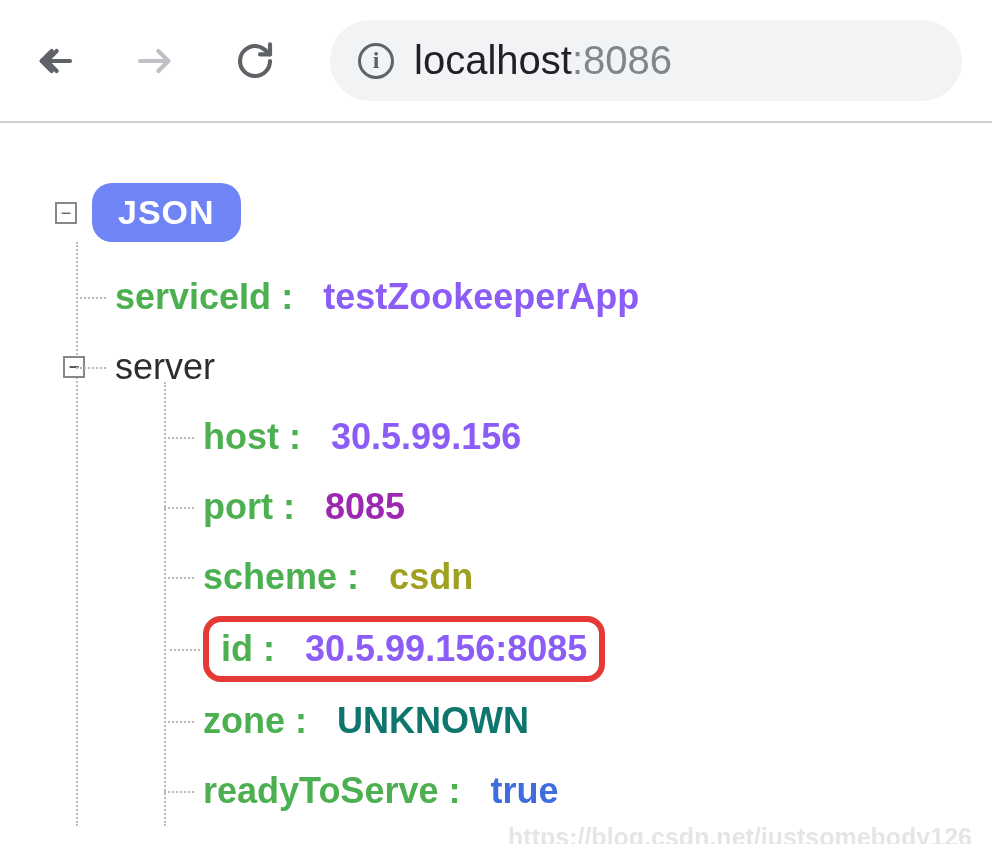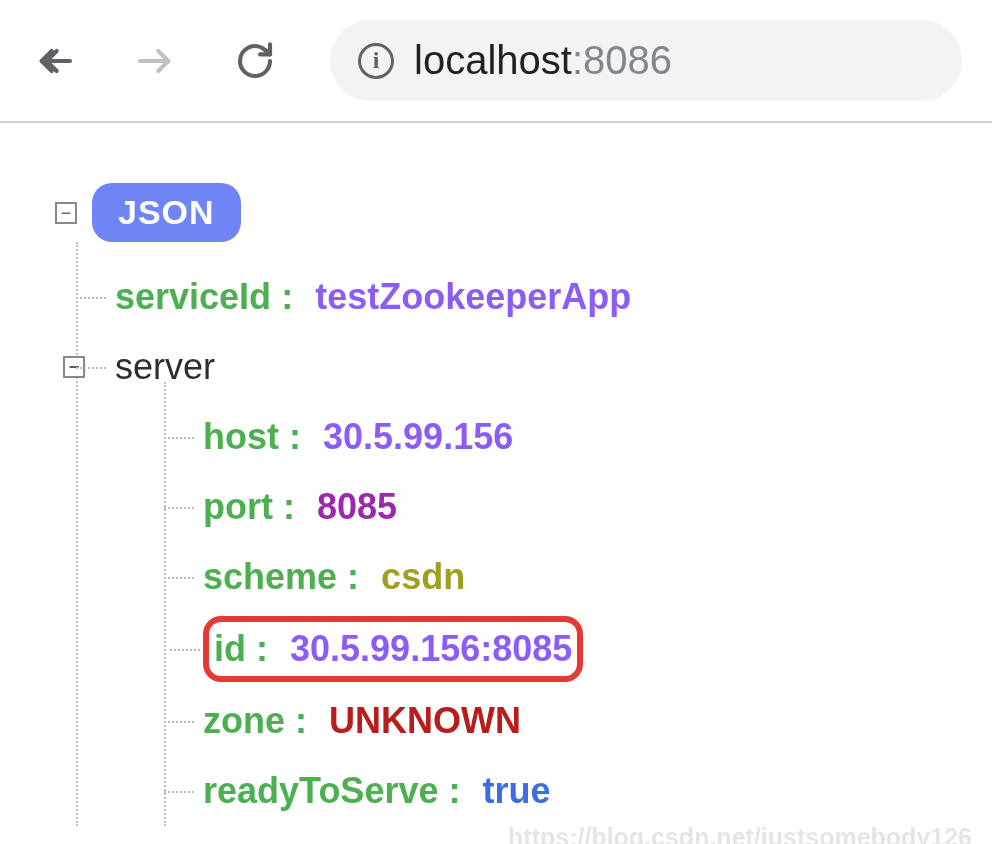--- a/index.html
+++ b/index.html
@@ -103,21 +103,21 @@
       content: '';
       position: absolute;
       left: -39px;
       top: -20px;
       bottom: 0;
       border-left: 2px dotted #bbb;
     }
     .tree-item {
       display: flex;
       align-items: flex-end;
-      gap: 4px;
+      gap: 12px;
       padding: 14px 0;
       position: relative;
       font-size: 36px;
       font-weight: bold;
     }
     .tree-item::before {
       content: '';
       position: absolute;
       left: -39px;
       top: 50%;
@@ -156,33 +156,33 @@
     .val-string {
       color: #8b5cf6;
     }
     .val-number {
       color: #9c27b0;
     }
     .val-null {
       color: #a0a020;
     }
     .val-orange {
-      color: #b91c1c;
+      color: #0f766e;
     }
     .val-bool {
       color: #3e6de0;
     }
     .colon {
       color: #4caf50;
       margin-right: 18px;
     }
     .highlighted {
       border: 6px solid #e53935;
       border-radius: 18px;
-      padding: 6px 5px !important;
+      padding: 6px 12px !important;
       margin: 4px 0;
       width: fit-content;
     }
     .watermark {
       position: absolute;
       bottom: 4px;
       right: 20px;
       color: #ccc;
       font-size: 25px;
       font-weight: bold;

